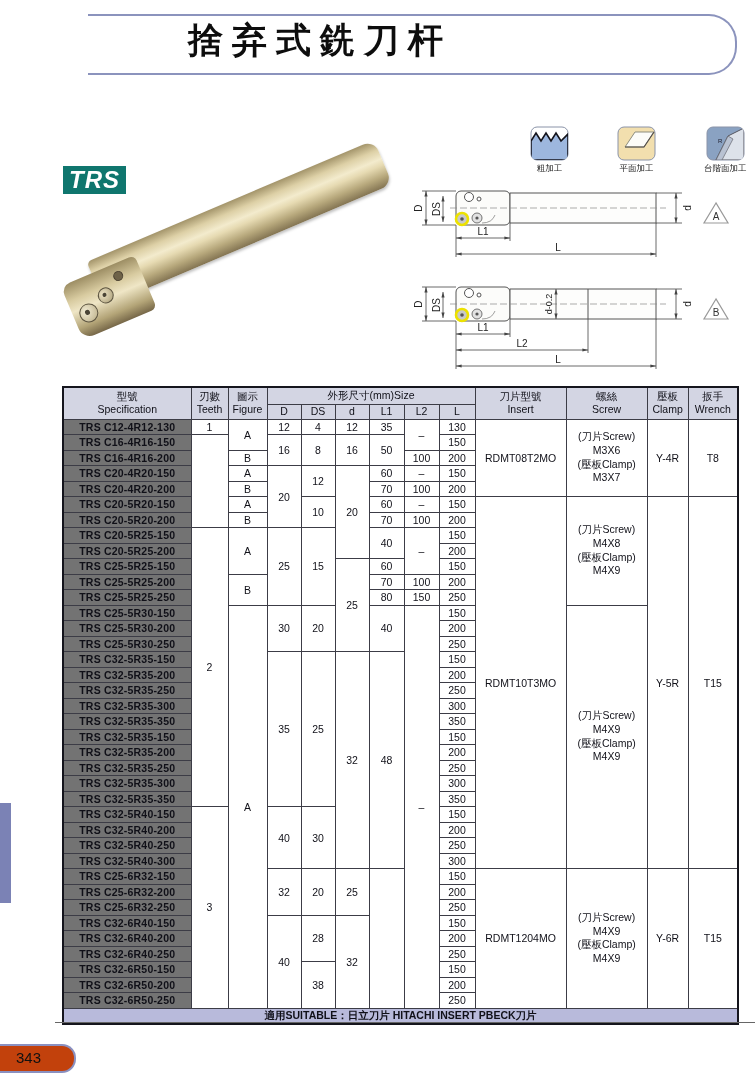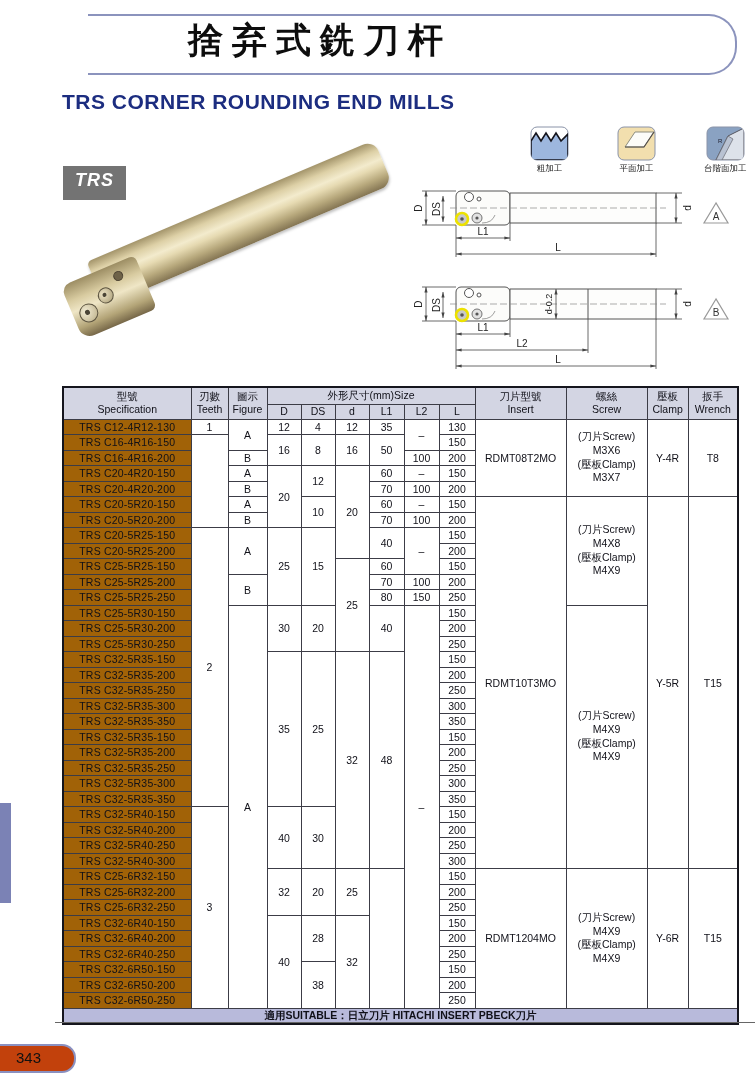--- a/index.html
+++ b/index.html
@@ -6,22 +6,22 @@
   #page{position:relative;width:755px;height:1081px;background:#fff;overflow:hidden;
         font-family:"Liberation Sans","DejaVu Sans",sans-serif;color:#111;}
 
   
   .title-frame{position:absolute;left:88px;top:14px;width:647px;height:57px;
     border:2px solid #8b93bd;border-left:none;border-radius:0 28px 28px 0;}
   .page-title{position:absolute;left:178px;top:22px;font-size:35px;font-weight:bold;
     letter-spacing:9px;color:#0d0d0d;background:#fff;padding:0 10px;line-height:1.05;}
   .sub-en{position:absolute;left:62px;top:90px;font-size:21px;font-weight:bold;color:#1c2d80;letter-spacing:.5px;}
   .sub-zh{position:absolute;left:62px;top:114px;font-size:21px;font-weight:bold;color:#1c2d80;letter-spacing:1px;}
-  .badge{position:absolute;left:63px;top:166px;width:63px;height:34px;background:#737373;
-    color:#fff;font-size:18px;font-weight:bold;font-style:italic;text-align:center;line-height:28px;letter-spacing:1px;}
+  .badge{position:absolute;left:63px;top:166px;width:63px;height:28px;background:#0f766e;
+    color:#fff;font-size:24px;font-weight:bold;font-style:italic;text-align:center;line-height:28px;letter-spacing:1px;}
 
   
   .photo{position:absolute;left:58px;top:172px;width:350px;height:170px;}
   .shank{position:absolute;left:38px;top:88px;width:312px;height:48px;
     transform:rotate(-23deg);transform-origin:left center;border-radius:5px 12px 12px 5px;
     background:linear-gradient(to bottom,#a3946a,#ddd0a6 22%,#f3ebcd 42%,#e6dab2 55%,#b7a87c 78%,#837452);
     box-shadow:0 2px 3px rgba(0,0,0,.25);}
   .head{position:absolute;left:14px;top:112px;width:80px;height:58px;
     transform:rotate(-23deg);transform-origin:left center;border-radius:10px 6px 6px 12px;
     background:linear-gradient(to bottom,#9c8d63,#d8cba0 30%,#efe6c6 50%,#b3a477 80%,#766748);}
@@ -44,21 +44,21 @@
 
   
   table.spec{position:absolute;left:62px;top:386px;width:675px;border-collapse:collapse;
     table-layout:fixed;border:2px solid #15151d;}
   table.spec th,table.spec td{border:1px solid #3c3c46;padding:0;text-align:center;
     vertical-align:middle;font-size:10.5px;color:#101018;overflow:hidden;}
   table.spec thead th{background:#d3d5e3;font-weight:normal;font-size:10.5px;line-height:1.25;}
   table.spec thead tr.h1{height:17px;}
   table.spec thead tr.h2{height:15px;}
   table.spec tbody tr{height:15.5px;}
-  td.spec-c{background:#a16207;font-size:10px;letter-spacing:.2px;}
+  td.spec-c{background:#737373;font-size:10px;letter-spacing:.2px;font-weight:bold;}
   td.screw{font-size:9.5px;line-height:1.3;}
   td.vtop{vertical-align:top;padding-top:1px;}
   td.vtop2{vertical-align:top;padding-top:17px;}
   td.vpush{vertical-align:top;padding-top:163px;}
   td.thick,th.thick{border-top-width:2px;border-top-color:#15151d;}
   tr.note-row{height:16px;}
   td.note{background:#b8badb;text-align:left;padding:1px 6px;font-size:10.5px;
     font-weight:bold;color:#15152a;}
 
   
@@ -68,21 +68,20 @@
     line-height:24px;padding-left:16px;background:#c2410c;}
   .side-tab{position:absolute;left:0;top:803px;width:11px;height:100px;background:#7b82b5;}
 </style>
 </head>
 <body>
 
 <div id="page">
 
   <div class="title-frame"></div>
   <div class="page-title">捨弃式銑刀杆</div>
-  <div class="sub-en">TRS CORNER ROUNDING END MILLS</div>
   <div class="badge">TRS</div>
 
   <div class="photo">
     <div class="shank"></div>
     <div class="head">
       <div class="ins1"></div>
       <div class="ins2"></div>
       <div class="scrw"></div>
     </div>
   </div>

